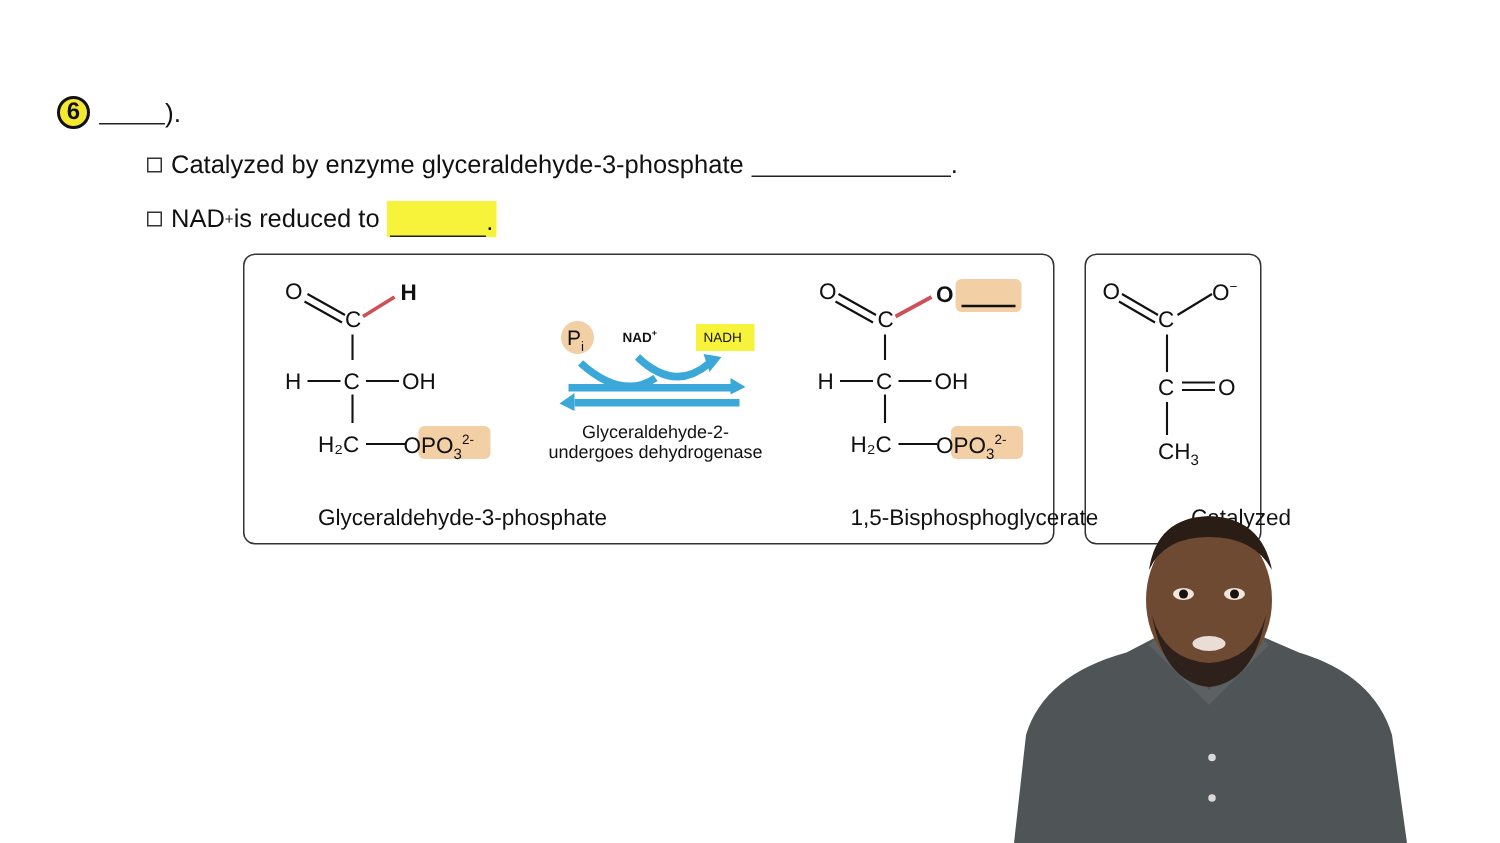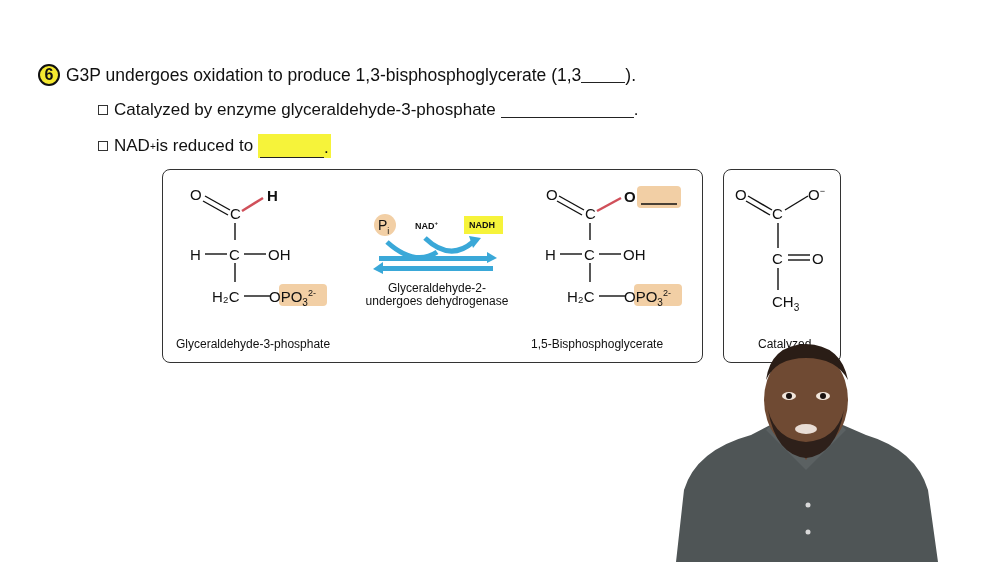--- a/index.html
+++ b/index.html
@@ -7,29 +7,28 @@
   .abs { position:absolute; }
   .line1 { left:38px; top:62px; height:26px; display:flex; align-items:center; font-size:17.5px; white-space:nowrap; }
   .num-circle { width:22px; height:22px; border-radius:50%; background:#f5e930; border:2px solid #111; box-sizing:border-box; display:flex; align-items:center; justify-content:center; font-weight:bold; font-size:16px; margin-right:6px; }
   .bold { font-weight:bold; margin-right:5px; }
   .blank { display:inline-block; border-bottom:1.3px solid #222; height:15px; vertical-align:baseline; }
   .bullet-row { left:98px; display:flex; align-items:center; font-size:17px; white-space:nowrap; }
   .cbox { width:10px; height:10px; border:1px solid #333; box-sizing:border-box; margin-right:6px; }
   .hl { background:#f6f33a; padding:0 2px; }
   .panel { border:1.5px solid #333; border-radius:8px; box-sizing:border-box; }
   .chem { font-size:15px; color:#111; }
-  .cap { font-size:12px; color:#111; }
+  .cap { font-size:15px; color:#111;margin-left:36px; }
   .presenter { left:676px; top:340px; width:262px; height:222px; }
 </style>
 </head>
 <body>
 
 <div class="abs line1">
   <span class="num-circle">6</span>
-  <span>G3P undergoes oxidation to produce 1,3-bisphosphoglycerate (1,3</span>
   <span class="blank" style="width:44px"></span>
   <span>).</span>
 </div>
 
 <div class="abs bullet-row" style="top:98px;height:24px;justify-content:space-between;">
   <span class="cbox"></span>
   <span>Catalyzed by enzyme glyceraldehyde-3-phosphate</span>
   <span class="blank" style="width:133px;margin-left:5px;"></span>
   <span>.</span>
 </div>
@@ -74,21 +73,21 @@
   <path d="M22 30 Q50 55 72 40" fill="none" stroke="#3aa8d8" stroke-width="5"></path>
   <path d="M60 26 Q85 50 108 30" fill="none" stroke="#3aa8d8" stroke-width="5"></path>
   <polygon points="104,24 116,26 108,36" fill="#3aa8d8"></polygon>
   <rect x="14" y="44" width="110" height="5" fill="#3aa8d8"></rect>
   <polygon points="122,40 132,46 122,51" fill="#3aa8d8"></polygon>
   <rect x="18" y="54" width="110" height="5" fill="#3aa8d8"></rect>
   <polygon points="18,50 8,57 18,62" fill="#3aa8d8"></polygon>
 </svg>
 <div class="abs" style="left:378px;top:217px;font-size:14px;"><span>P</span><sub style="font-size:9px">i</sub></div>
 <div class="abs" style="left:415px;top:220px;font-size:9px;font-weight:bold;"><span>NAD</span><sup style="font-size:6px">+</sup></div>
-<div class="abs" style="left:469px;top:220px;font-size:9px;font-weight:bold;">NADH</div>
+<div class="abs" style="left:469px;top:220px;font-size:9px;font-weight:normal;">NADH</div>
 <div class="abs" style="left:352px;top:282px;width:170px;text-align:center;font-size:12px;line-height:13px;">
   <div>Glyceraldehyde-2-</div>
   <div>undergoes dehydrogenase</div>
 </div>
 
 <svg class="abs" style="left:525px;top:178px;" width="170" height="150">
   <line x1="34" y1="18" x2="59" y2="32" stroke="#111" stroke-width="1.4"></line>
   <line x1="32" y1="23" x2="57" y2="37" stroke="#111" stroke-width="1.4"></line>
   <line x1="72" y1="33" x2="96" y2="20" stroke="#d0505a" stroke-width="2.5"></line>
   <line x1="65" y1="45" x2="65" y2="62" stroke="#111" stroke-width="1.4"></line>

